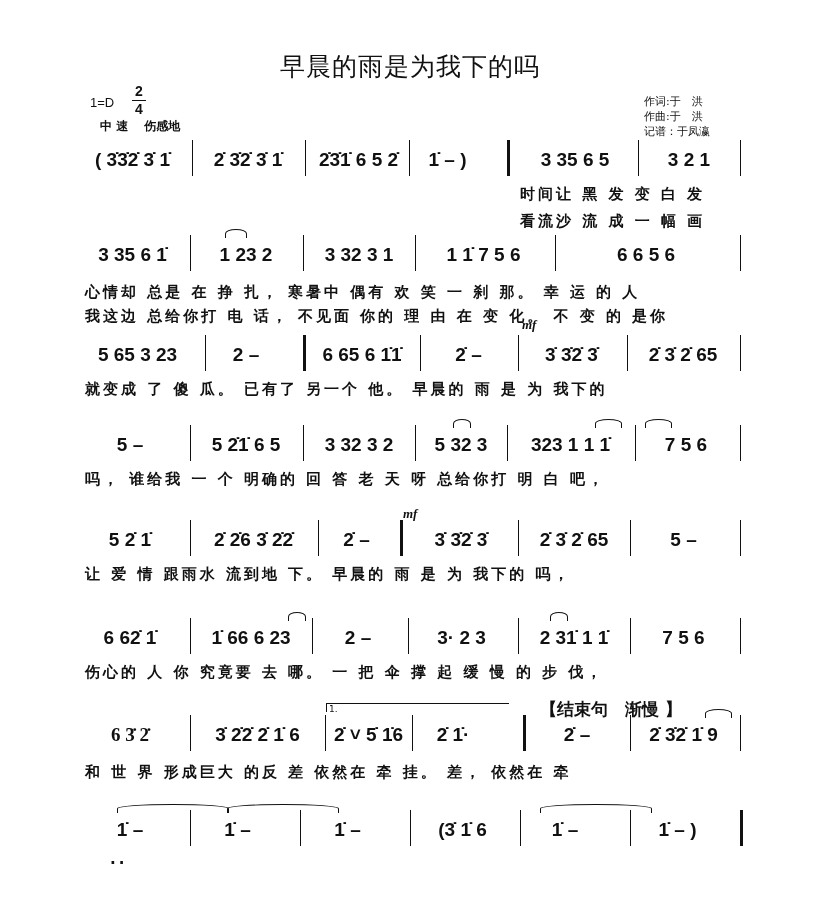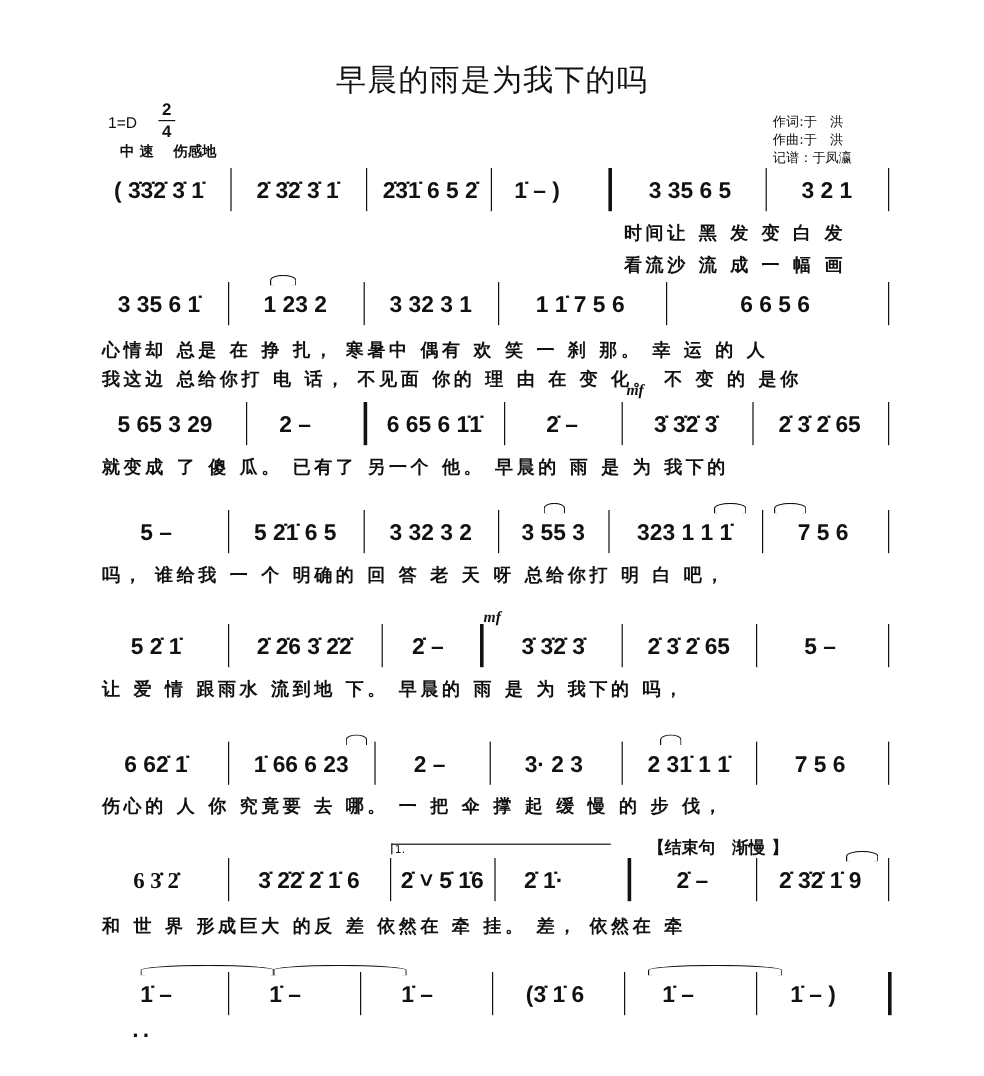--- a/index.html
+++ b/index.html
@@ -14,21 +14,21 @@
   .tempo { position:absolute; left:100px; top:118px; font-size:12px; font-weight:bold; }
   .credits { position:absolute; right:110px; top:94px; font-size:11px; line-height:15px; }
   .system { position:absolute; left:75px; width:670px; }
   .measure { position:absolute; top:0; height:40px; display:flex; align-items:center;
              justify-content:center; gap:10px;
              font-family:"Liberation Sans", sans-serif; font-weight:bold; font-size:19px; }
   .bl { position:absolute; top:0; width:1px; height:36px; background:#111; }
   .bl.thick { width:3px; }
   .lyrics { position:absolute; font-size:15px; font-weight:bold; letter-spacing:3px; white-space:nowrap; }
   .mark { position:absolute; font-style:italic; font-family:"Liberation Serif", serif; font-size:13px; font-weight:bold; }
-  .tag { position:absolute; font-size:14px; font-weight:bold; }
+  .tag { position:absolute; font-size:17px; font-weight:bold; }
   .volta { position:absolute; border-top:1px solid #111; border-left:1px solid #111; height:8px; font-size:9px; padding-left:2px; }
   .slur { position:absolute; border:1px solid #111; border-bottom:none; border-radius:50% 50% 0 0; height:8px; }
 </style>
 </head>
 <body>
 
 <div class="title">早晨的雨是为我下的吗</div>
 <div class="key">1=D</div>
 <div class="timesig">
   <span>2</span>
@@ -69,21 +69,21 @@
   <div class="bl" style="left:340px;"></div>
   <div class="measure" style="left:341px;width:135px;">1 1̇ 7 5   6</div>
   <div class="bl" style="left:480px;"></div>
   <div class="measure" style="left:481px;width:180px;">6 6 5   6</div>
   <div class="bl" style="left:665px;"></div>
   <div class="lyrics" style="left:10px;top:48px;">心情却 总是 在 挣  扎，  寒暑中 偶有 欢 笑 一 刹  那。 幸 运 的   人</div>
   <div class="lyrics" style="left:10px;top:72px;">我这边 总给你打 电  话，  不见面 你的 理 由 在 变  化。 不 变 的   是你</div>
 </div>
 
 <div class="system" style="top:335px;">
-  <div class="measure" style="left:0;width:125px;">5 65  3 29</div>
+  <div class="measure" style="left:0;width:125px;">5 65  3 23</div>
   <div class="bl" style="left:130px;"></div>
   <div class="measure" style="left:131px;width:80px;">2 –</div>
   <div class="bl thick" style="left:228px;"></div>
   <div class="measure" style="left:232px;width:110px;">6 65  6 1̇1̇</div>
   <div class="bl" style="left:345px;"></div>
   <div class="measure" style="left:346px;width:95px;">2̇ –</div>
   <div class="bl" style="left:443px;"></div>
   <div class="mark" style="left:447px;top:-18px;">mf</div>
   <div class="measure" style="left:444px;width:105px;">3̇ 3̇2̇  3̇</div>
   <div class="bl" style="left:552px;"></div>
@@ -93,21 +93,21 @@
 </div>
 
 <div class="system" style="top:425px;">
   <div class="measure" style="left:0;width:110px;">5 –</div>
   <div class="bl" style="left:115px;"></div>
   <div class="measure" style="left:116px;width:110px;">5 2̇1̇  6 5</div>
   <div class="bl" style="left:228px;"></div>
   <div class="measure" style="left:229px;width:110px;">3 32  3 2</div>
   <div class="bl" style="left:340px;"></div>
   <div class="slur" style="left:378px;top:-6px;width:16px;"></div>
-  <div class="measure" style="left:341px;width:90px;">3 55  3</div>
+  <div class="measure" style="left:341px;width:90px;">5 32  3</div>
   <div class="bl" style="left:432px;"></div>
   <div class="slur" style="left:520px;top:-6px;width:25px;"></div>
   <div class="measure" style="left:433px;width:125px;">323 1  1 1̇</div>
   <div class="bl" style="left:560px;"></div>
   <div class="slur" style="left:570px;top:-6px;width:25px;"></div>
   <div class="measure" style="left:561px;width:100px;">7 5   6</div>
   <div class="bl" style="left:665px;"></div>
   <div class="lyrics" style="left:10px;top:45px;">吗，      谁给我 一 个 明确的 回 答 老 天  呀 总给你打 明   白   吧，</div>
 </div>
 

